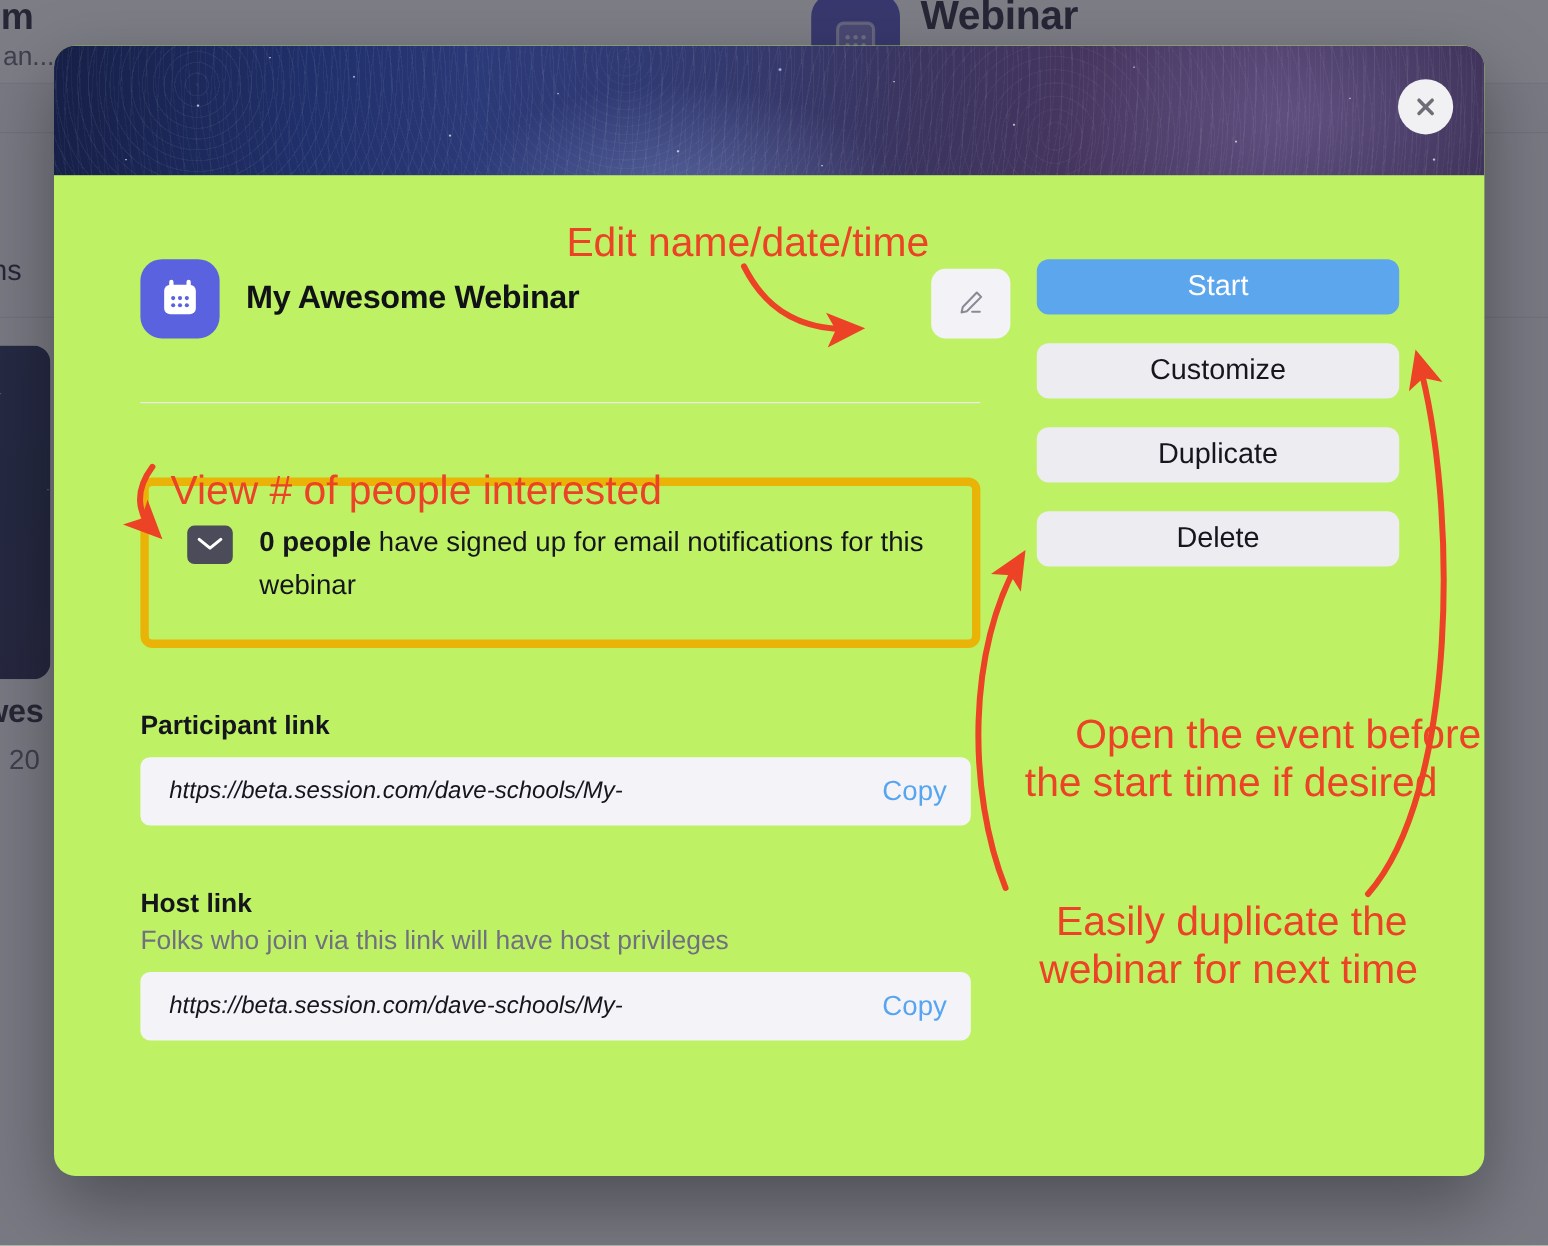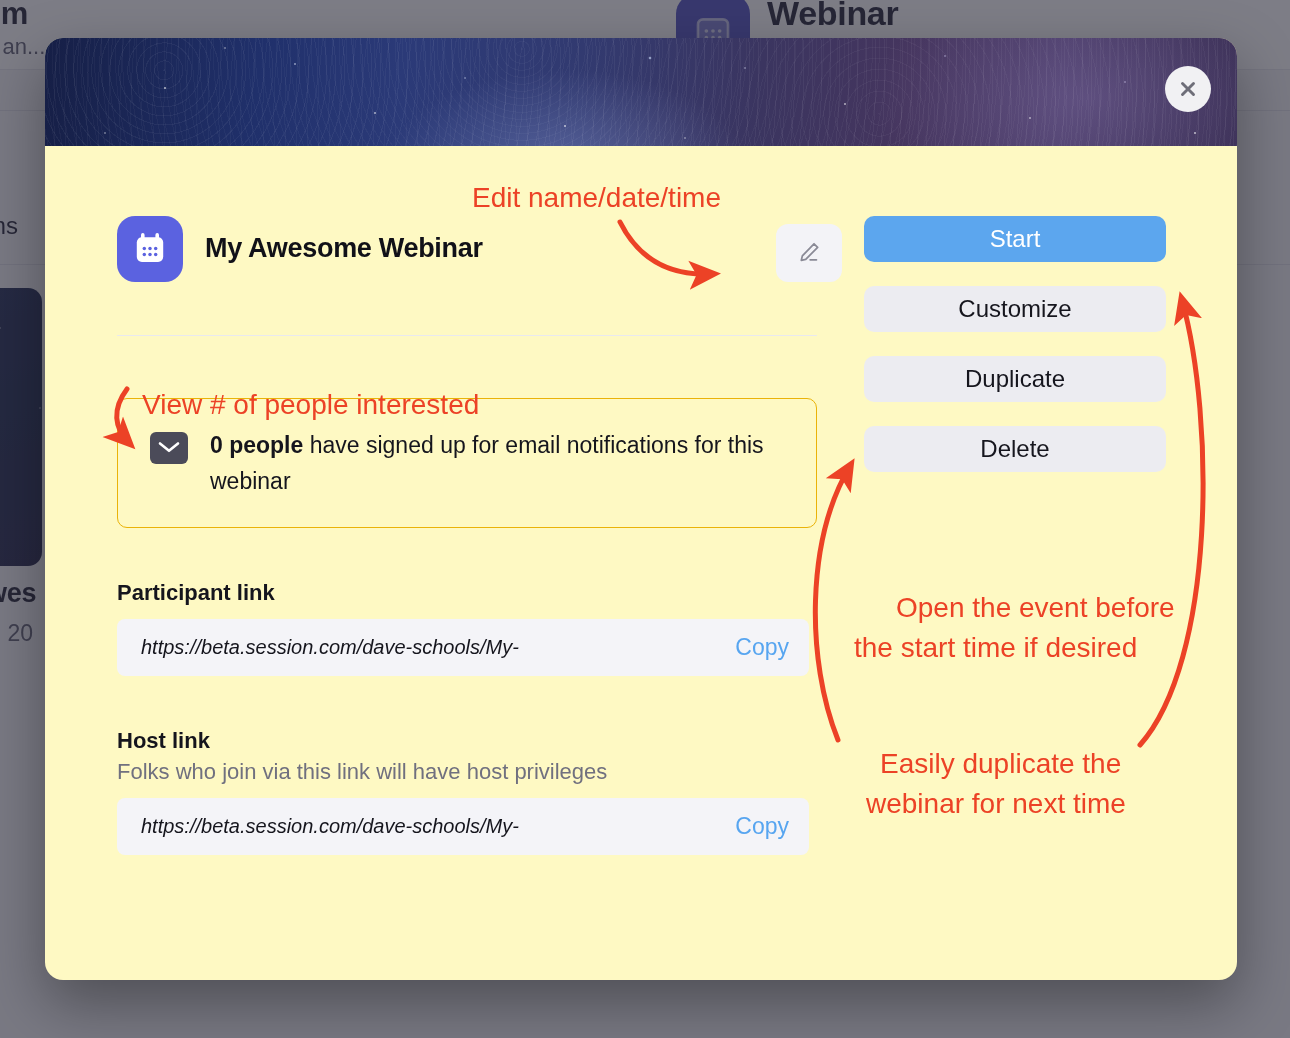--- a/index.html
+++ b/index.html
@@ -88,21 +88,21 @@
     background: rgba(45,45,60,0.62);
   }
 
   
   .modal {
     position: absolute;
     left: 45px;
     top: 38px;
     width: 1192px;
     height: 942px;
-    background: #fef9c3;
+    background: #bef264;
     border-radius: 18px;
     box-shadow: 0 24px 60px rgba(0,0,0,0.35);
     overflow: hidden;
   }
 
   .banner {
     position: relative;
     width: 100%;
     height: 108px;
     background:
@@ -211,21 +211,21 @@
     margin-top: 53px;
     height: 1px;
     background: #e9e9ef;
     width: 700px;
   }
 
   .notify-box {
     margin-top: 62px;
     width: 700px;
     min-height: 130px;
-    border: 1px solid #eab308;
+    border: 7px solid #eab308;
     border-radius: 10px;
     display: flex;
     align-items: flex-start;
     gap: 22px;
     padding: 29px 28px 28px 32px;
   }
   .mail-icon {
     width: 38px; height: 32px;
     border-radius: 6px;
     background: #4b4b59;
@@ -301,21 +301,21 @@
 
   
   .anno-layer {
     position: absolute;
     inset: 0;
     pointer-events: none;
   }
   .anno-text {
     position: absolute;
     color: #ec4226;
-    font-size: 28px;
+    font-size: 34px;
     line-height: 1.42;
     white-space: pre;
   }
   .anno-svg { position: absolute; inset: 0; }
 </style>
 </head>
 <body>
 
 <div id="page-root">
 

